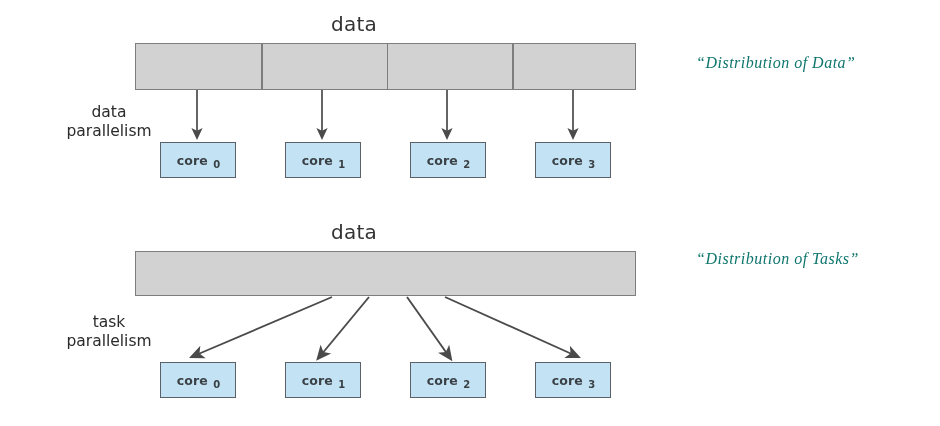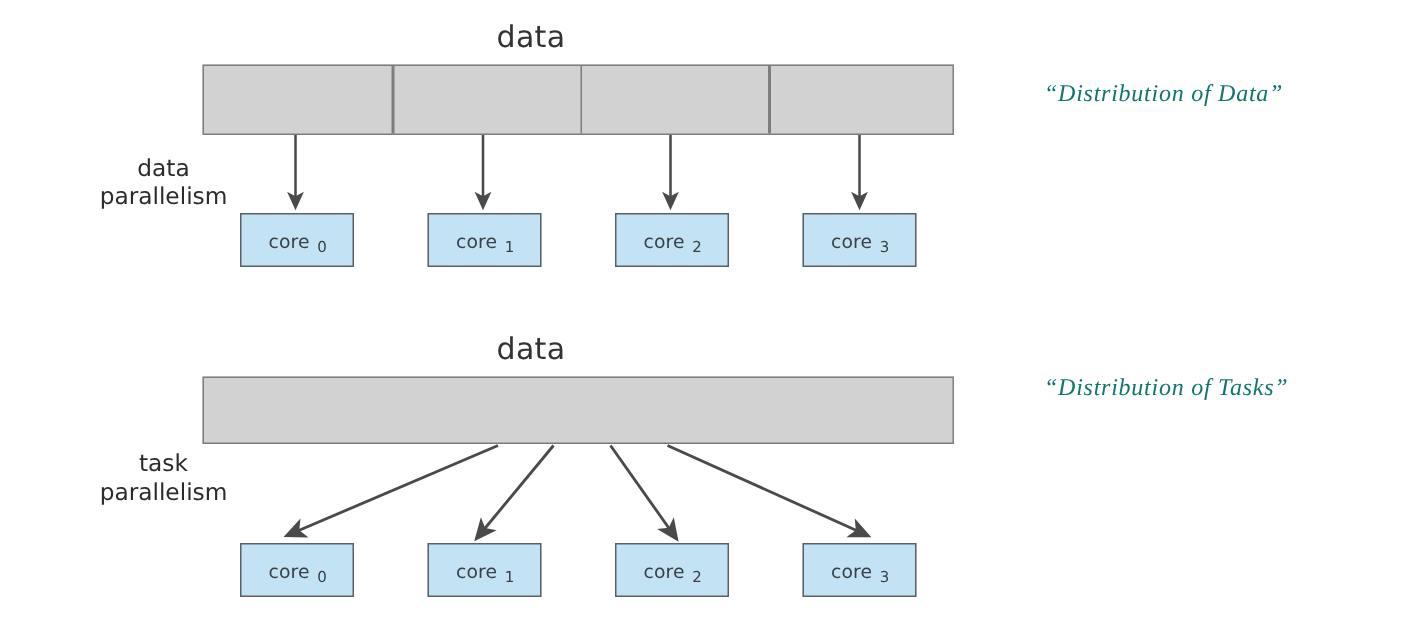--- a/index.html
+++ b/index.html
@@ -74,20 +74,21 @@
   .core-box {
     position: absolute;
     width: 76px;
     height: 36px;
     background: #c3e3f4;
     border: 1.7px solid #5b6166;
     box-sizing: border-box;
     display: flex;
     align-items: center;
     justify-content: center;
+    font-weight: bold;
   }
   .core-label {
     font-size: 12.5px;
     color: #3a4146;
     white-space: nowrap;
     letter-spacing: 0.1px;
   }
   .core-label sub {
     font-size: 10px;
     vertical-align: baseline;
@@ -151,21 +152,21 @@
   <div class="core-box" style="left:499px; top:142px;">
     <span class="core-label">core <sub>3</sub></span>
   </div>
 
   <div class="caption" style="left:660px; top:54px;">“Distribution of Data”</div>
 
   <div class="title-data" style="left:268px; top:220px; width:100px;">data</div>
 
   <div class="data-bar" style="left:99px; top:251px; width:501px; height:45px;"></div>
 
-  <div class="side-label" style="left:8px; top:300px;">
+  <div class="side-label" style="left:8px; top:313px;">
     <div>task</div>
     <div>parallelism</div>
   </div>
 
   <div class="core-box" style="left:124px; top:362px;">
     <span class="core-label">core <sub>0</sub></span>
   </div>
   <div class="core-box" style="left:249px; top:362px;">
     <span class="core-label">core <sub>1</sub></span>
   </div>

